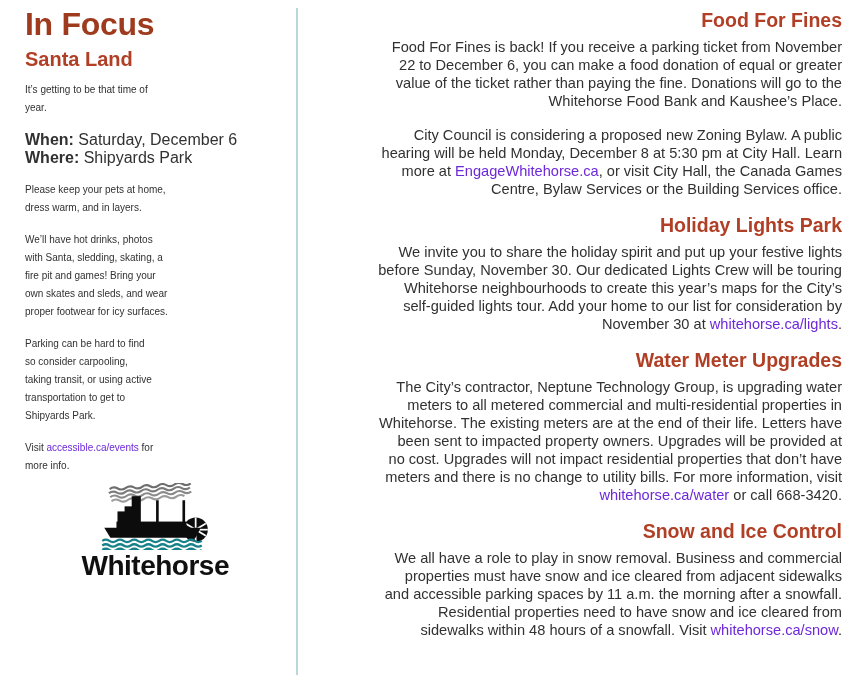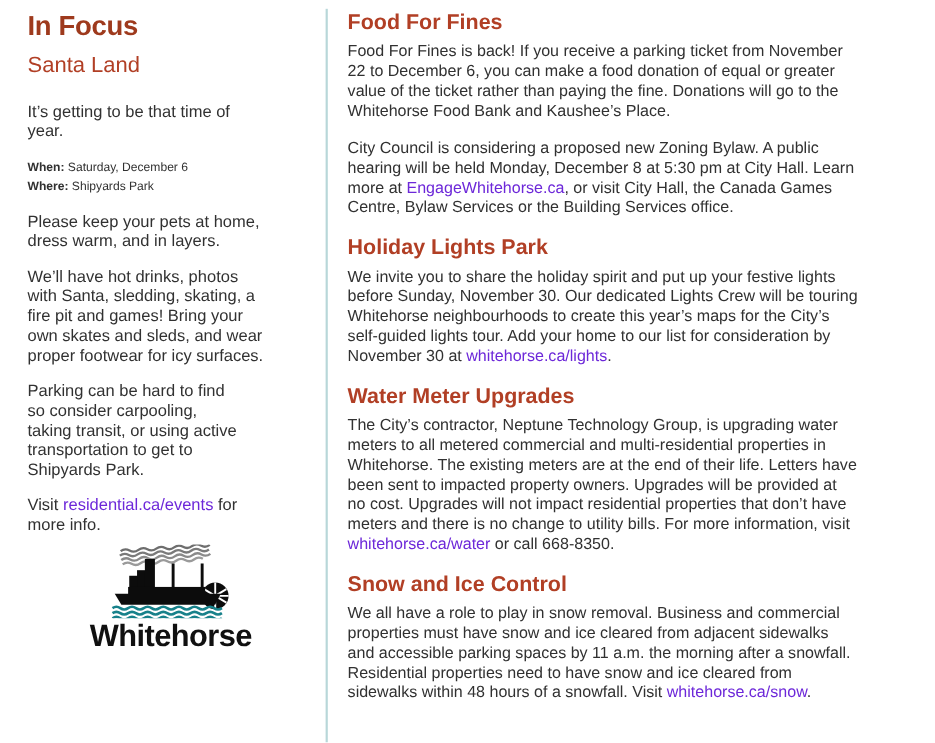--- a/index.html
+++ b/index.html
@@ -9,40 +9,40 @@
     background:#ffffff;
     font-family:"Liberation Sans","DejaVu Sans",sans-serif;
     color:#313131;
     -webkit-font-smoothing:antialiased;
   }
   .page { display:flex; width:850px; height:675px; }
 
   
   .left-col { flex:none; width:296px; padding:10px 18px 0 25px; }
   .section-title {
-    font-size:25px; line-height:28px; font-weight:800;
+    font-size:32px; line-height:28px; font-weight:800;
     color:#9E3A1D; margin-bottom:9px; letter-spacing:-0.3px;
   }
   .left-article-title {
-    font-size:20px; line-height:24px; font-weight:400;
-    color:#B13F25; margin-bottom:22px;
+    font-size:20px; line-height:24px; font-weight:700;
+    color:#B13F25; margin-bottom:10px;
   }
-  .left-col p { font-size:15px; line-height:18px; white-space:pre-line; margin-bottom:14px; }
+  .left-col p { font-size:10px; line-height:18px; white-space:pre-line; margin-bottom:14px; }
   .event-block { margin-bottom:14px; }
-  .event-line { font-size:11px; line-height:18px; white-space:pre-line; }
+  .event-line { font-size:16px; line-height:18px; white-space:pre-line; }
   .event-line.indent { padding-left:50px; }
   .bold { font-weight:700; }
   a.link { color:#6d28d9; text-decoration:none; cursor:pointer; }
 
   
   .v-divider { flex:none; width:2px; background:#B8D7D9; margin-top:8px; }
 
   
   .right-col { flex:1; padding:9px 8px 0 18px; }
-  .article { margin-bottom:16px; }
+  .article { margin-bottom:16px;text-align:right; }
   .article h2 {
     font-size:19.5px; line-height:22px; font-weight:700;
     color:#B13F25; margin-bottom:7px;
   }
   .article p { font-size:14.6px; line-height:18px; white-space:pre-line; }
 
   
   .logo { width:140px; margin:8px auto 0; text-align:center; }
   .logo svg { display:block; margin:0 auto; }
   .logo-wordmark {
@@ -73,21 +73,21 @@
     <p><span>We’ll have hot drinks, photos
 with Santa, sledding, skating, a
 fire pit and games! Bring your
 own skates and sleds, and wear
 proper footwear for icy surfaces.</span></p>
     <p><span>Parking can be hard to find
 so consider carpooling,
 taking transit, or using active
 transportation to get to
 Shipyards Park.</span></p>
-    <p style="margin-bottom:0"><span>Visit </span><a class="link">residential.ca/events</a><span> for
+    <p style="margin-bottom:0"><span>Visit </span><a class="link">accessible.ca/events</a><span> for
 more info.</span></p>
 
     <div class="logo">
       <svg viewBox="0 0 112 66" width="114" height="67">
 
         <g transform="rotate(-4 14 16)" fill="none" stroke-width="2.1">
           <path stroke="#6e6e6e" d="M15 6 q4 -2.6 8 0 t8 0 t8 0 t8 0 t8 0 t8 0 t8 0 t8 0 t8 0 t8 0"></path>
           <path stroke="#7a7a7a" d="M14 10 q4 -2.6 8 0 t8 0 t8 0 t8 0 t8 0 t8 0 t8 0 t8 0 t8 0 t8 0"></path>
           <path stroke="#8a8a8a" d="M15 14 q4 -2.6 8 0 t8 0 t8 0 t8 0 t8 0 t8 0 t8 0 t8 0 t8 0 t8 0"></path>
           <path stroke="#9a9a9a" d="M16 18 q4 -2.6 8 0 t8 0 t8 0 t8 0 t8 0 t8 0 t8 0 t8 0 t8 0"></path>
@@ -152,21 +152,21 @@
     </div>
 
     <div class="article">
       <h2>Water Meter Upgrades</h2>
       <p><span>The City’s contractor, Neptune Technology Group, is upgrading water
 meters to all metered commercial and multi-residential properties in
 Whitehorse. The existing meters are at the end of their life. Letters have
 been sent to impacted property owners. Upgrades will be provided at
 no cost. Upgrades will not impact residential properties that don’t have
 meters and there is no change to utility bills. For more information, visit
-</span><a class="link">whitehorse.ca/water</a><span> or call 668-8350.</span></p>
+</span><a class="link">whitehorse.ca/water</a><span> or call 668-3420.</span></p>
     </div>
 
     <div class="article">
       <h2>Snow and Ice Control</h2>
       <p><span>We all have a role to play in snow removal. Business and commercial
 properties must have snow and ice cleared from adjacent sidewalks
 and accessible parking spaces by 11 a.m. the morning after a snowfall.
 Residential properties need to have snow and ice cleared from
 sidewalks within 48 hours of a snowfall. Visit </span><a class="link">whitehorse.ca/snow</a><span>.</span></p>
     </div>

